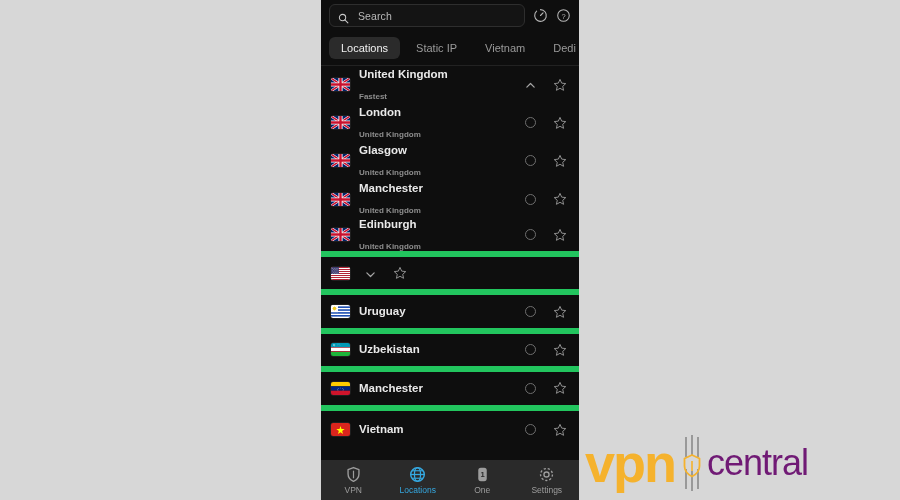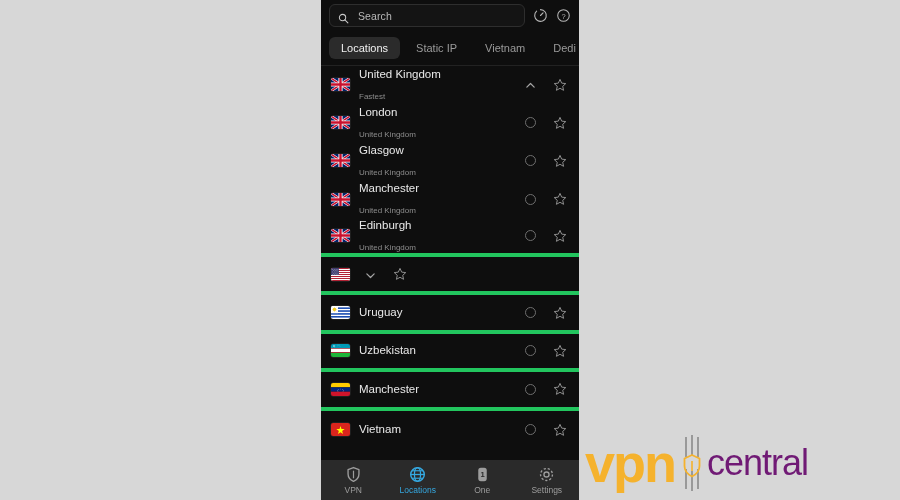--- a/index.html
+++ b/index.html
@@ -79,32 +79,32 @@
   }
   .row {
     height:38.4px;
     display:flex;
     align-items:center;
     padding:0 12px 0 10px;
     gap:9px;
     cursor:pointer;
   }
   .row.sep { border-top:1px solid #222; }
-  .row.groupend { border-bottom:4px solid #22c55e; }
+  .row.groupend { border-bottom:6px solid #22c55e; }
 
   .flag {
     width:19px; height:13px;
     flex:0 0 auto;
     border-radius:2px;
     overflow:hidden;
     box-shadow:0 0 0 .5px rgba(255,255,255,.14);
   }
   .flag svg { display:block; width:19px; height:13px; }
 
-  .labels { flex:1 1 auto; min-width:0; line-height:1.12; }
+  .labels { flex:1 1 auto; min-width:0; line-height:1.12;font-weight:bold; }
   .l1 { font-size:11.5px; color:#e9e9e9; white-space:nowrap; }
   .l2 { font-size:8px; color:#8d8d8d; margin-top:12px; white-space:nowrap; }
 
   .act { width:22px; flex:0 0 22px; display:flex; align-items:center; justify-content:center; cursor:pointer; }
   .circ { width:11px; height:11px; border:1.3px solid #6e6e6e; border-radius:50%; }
   .chev { width:13px; height:13px; }
   .star { width:14px; height:14px; margin-left:3px; }
 
   
   #nav {

